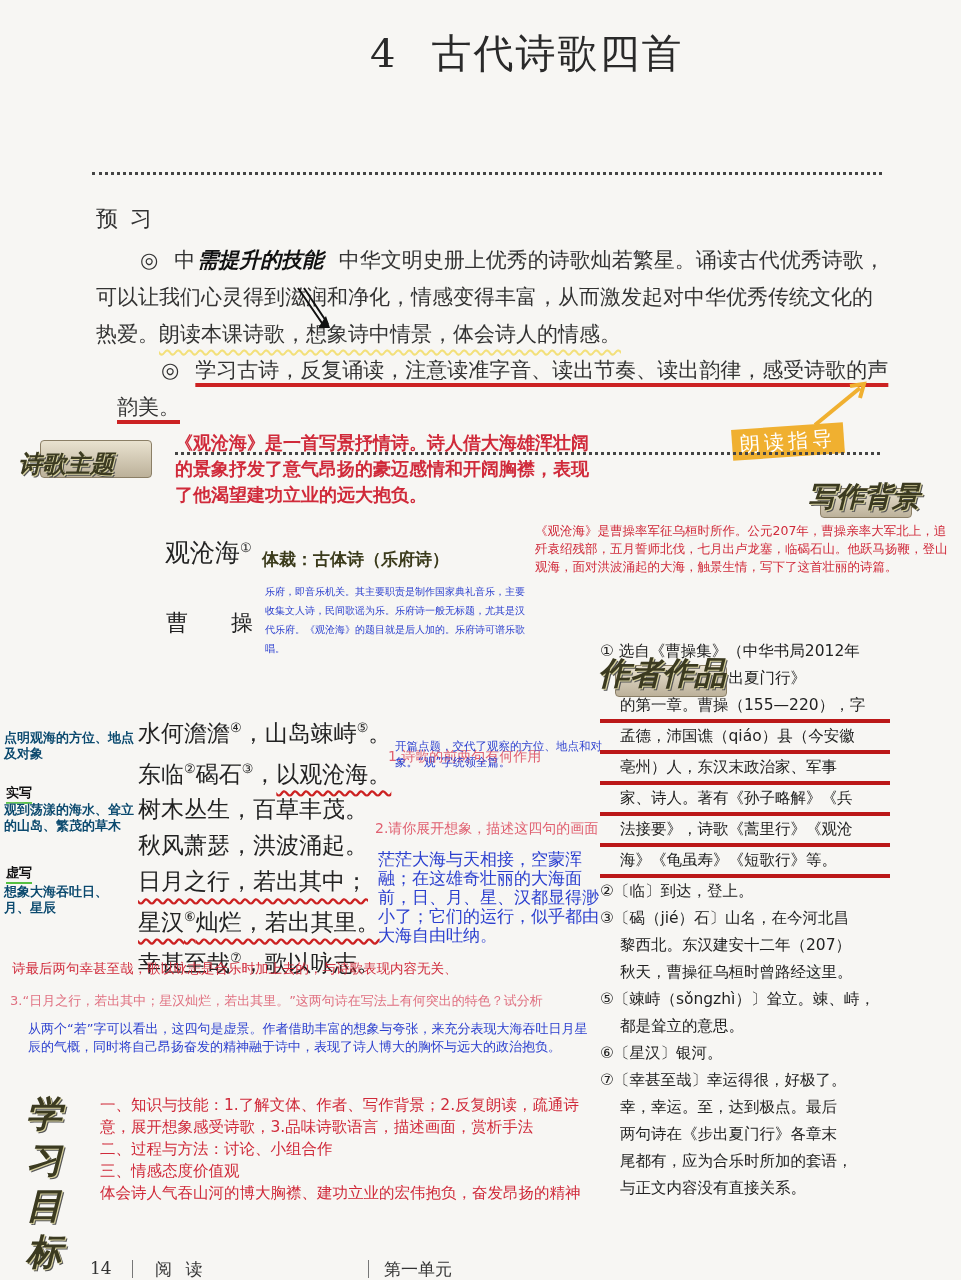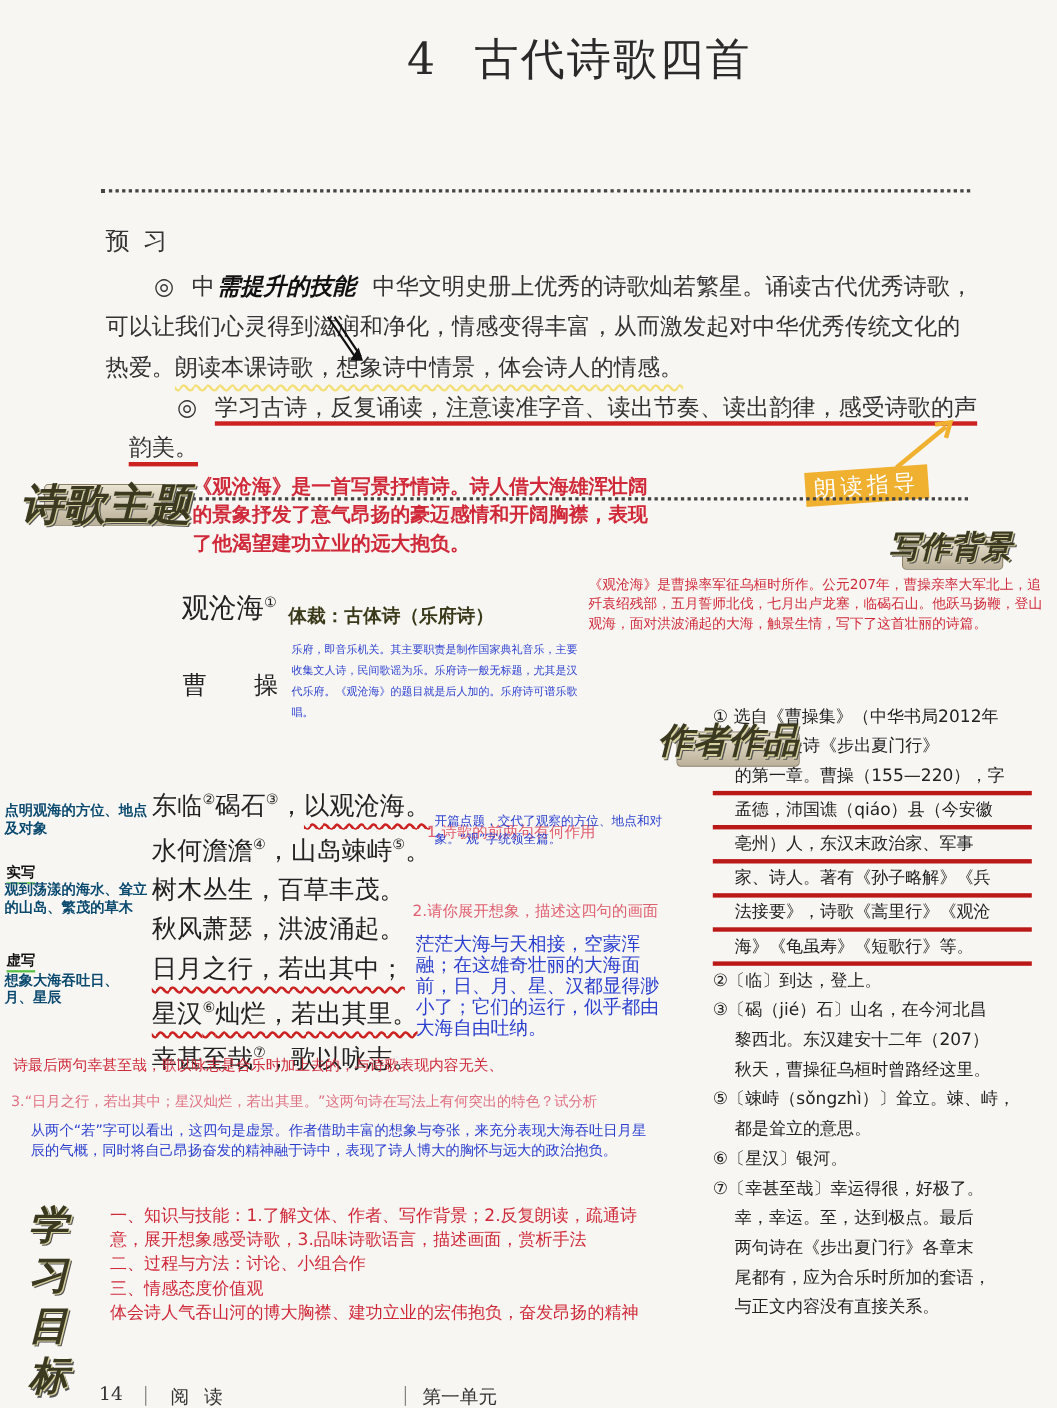--- a/index.html
+++ b/index.html
@@ -15,21 +15,21 @@
   .wavy-y{text-decoration:underline wavy #f3e07a;text-underline-offset:8px;}
   .dash-r{text-decoration:underline #cc2222;text-decoration-thickness:4px;text-underline-offset:6px;}
   .hand-red{font-family:"DejaVu Sans",sans-serif;color:#d02a3a;}
   .hand-blue{font-family:"DejaVu Sans",sans-serif;color:#2b3fcf;}
   .badge{font-family:"DejaVu Serif",serif;font-weight:bold;font-style:italic;color:#3b3a20;text-shadow:1px 1px 0 #d8d2a0,2px 2px 0 #555;}
   .book{background:linear-gradient(#e9e2d0,#bcb19a);border:1px solid #8b7f66;border-radius:4px;}
   .orange-tag{background:#f0b030;color:#fff;font-family:"DejaVu Sans",sans-serif;font-size:20px;letter-spacing:4px;padding:2px 8px;transform:rotate(-4deg);}
   .poem{left:138px;top:710px;font-size:23px;line-height:36px;color:#222;}
   .poem sup{font-size:13px;}
   .wavy-r{text-decoration:underline wavy #cc2222;text-underline-offset:8px;}
-  .notes{left:600px;width:290px;font-family:"DejaVu Sans",sans-serif;font-size:15.5px;line-height:27px;color:#222;margin-left:48px;}
+  .notes{left:600px;width:290px;font-family:"DejaVu Sans",sans-serif;font-size:15.5px;line-height:27px;color:#222;}
   .notes .indent{padding-left:20px;}
   .red-bar{border-bottom:4px solid #bb1818;}
   .purple{font-family:"DejaVu Sans",sans-serif;font-weight:bold;font-size:13px;line-height:16px;color:#0c4a6e;text-shadow:0 0 2px #fff;}
   .green-label{font-family:"DejaVu Sans",sans-serif;font-weight:bold;font-size:13px;color:#111;border-bottom:2px solid #55c040;display:inline-block;}
   .footer{top:1258px;font-size:17px;color:#333;}
   .vbar{border-left:1px solid #777;height:18px;}
 </style>
 </head>
 <body>
 
@@ -52,43 +52,43 @@
   <span class="circ">◎</span><span class="dash-r">学习古诗，反复诵读，注意读准字音、读出节奏、读出韵律，感受诗歌的声韵美。</span>
 </div>
 <svg class="abs" style="left:810px;top:380px;" width="60" height="50">
     <path d="M5 45 L50 8" stroke="#f0b030" stroke-width="4" fill="none"></path>
     <path d="M40 6 L54 4 L50 18" stroke="#f0b030" stroke-width="4" fill="none"></path>
   </svg>
 <div class="abs orange-tag" style="left:732px;top:426px;">朗读指导</div>
 
 <div class="abs dots" style="left:175px;top:452px;width:705px;"></div>
 <div class="abs book" style="left:40px;top:440px;width:110px;height:36px;"></div>
-<div class="abs badge" style="left:18px;top:432px;font-size:39px;">诗歌主题</div>
+<div class="abs badge" style="left:18px;top:448px;font-size:24px;">诗歌主题</div>
 <div class="abs hand-red" style="left:175px;top:430px;width:420px;font-size:18px;line-height:26px;text-indent:0;font-weight:bold;">《观沧海》是一首写景抒情诗。诗人借大海雄浑壮阔的景象抒发了意气昂扬的豪迈感情和开阔胸襟，表现了他渴望建功立业的远大抱负。</div>
 
 <div class="abs book" style="left:820px;top:488px;width:90px;height:28px;"></div>
 <div class="abs badge" style="left:808px;top:478px;font-size:28px;">写作背景</div>
 <div class="abs hand-red" style="left:535px;top:522px;width:420px;font-size:12.5px;line-height:18px;">《观沧海》是曹操率军征乌桓时所作。公元207年，曹操亲率大军北上，追歼袁绍残部，五月誓师北伐，七月出卢龙塞，临碣石山。他跃马扬鞭，登山观海，面对洪波涌起的大海，触景生情，写下了这首壮丽的诗篇。</div>
 
 <div class="abs" style="left:165px;top:536px;font-size:25px;">
   <span>观沧海</span><sup style="font-size:13px;">①</sup>
 </div>
 <div class="abs hand-blue" style="left:262px;top:548px;font-size:17px;font-weight:bold;color:#3a3a1a;">体裁：古体诗（乐府诗）</div>
 <div class="abs" style="left:166px;top:608px;font-size:22px;letter-spacing:18px;">曹 操</div>
 <div class="abs hand-blue" style="left:265px;top:582px;width:260px;font-size:10px;line-height:19px;">乐府，即音乐机关。其主要职责是制作国家典礼音乐，主要收集文人诗，民间歌谣为乐。乐府诗一般无标题，尤其是汉代乐府。《观沧海》的题目就是后人加的。乐府诗可谱乐歌唱。</div>
 
 <div class="abs purple" style="left:4px;top:730px;width:130px;">点明观海的方位、地点及对象</div>
 <div class="abs" style="left:6px;top:782px;"><span class="green-label">实写</span></div>
 <div class="abs purple" style="left:4px;top:802px;width:130px;">观到荡漾的海水、耸立的山岛、繁茂的草木</div>
 <div class="abs" style="left:6px;top:862px;"><span class="green-label">虚写</span></div>
 <div class="abs purple" style="left:4px;top:884px;width:110px;">想象大海吞吐日、月、星辰</div>
 
 <div class="abs poem">
+  <div><span>水何澹澹</span><sup>④</sup><span>，山岛竦峙</span><sup>⑤</sup><span>。</span></div>
   <div><span>东临</span><sup>②</sup><span>碣石</span><sup>③</sup><span>，</span><span class="wavy-r">以观沧海。</span></div>
-  <div><span>水何澹澹</span><sup>④</sup><span>，山岛竦峙</span><sup>⑤</sup><span>。</span></div>
   <div>树木丛生，百草丰茂。</div>
   <div>秋风萧瑟，洪波涌起。</div>
   <div class="wavy-r">日月之行，若出其中；</div>
   <div class="wavy-r"><span>星汉</span><sup>⑥</sup><span>灿烂，若出其里。</span></div>
   <div><span>幸甚至哉</span><sup>⑦</sup><span>，歌以咏志。</span></div>
 </div>
 
 <div class="abs hand-red" style="left:388px;top:716px;font-size:14px;color:#e06070;margin-top:32px;">1.诗歌的前两句有何作用</div>
 <div class="abs hand-blue" style="left:395px;top:738px;width:240px;font-size:11.5px;line-height:16px;">开篇点题，交代了观察的方位、地点和对象。“观”字统领全篇。</div>
 <div class="abs hand-red" style="left:375px;top:820px;font-size:14px;color:#e06070;">2.请你展开想象，描述这四句的画面</div>

